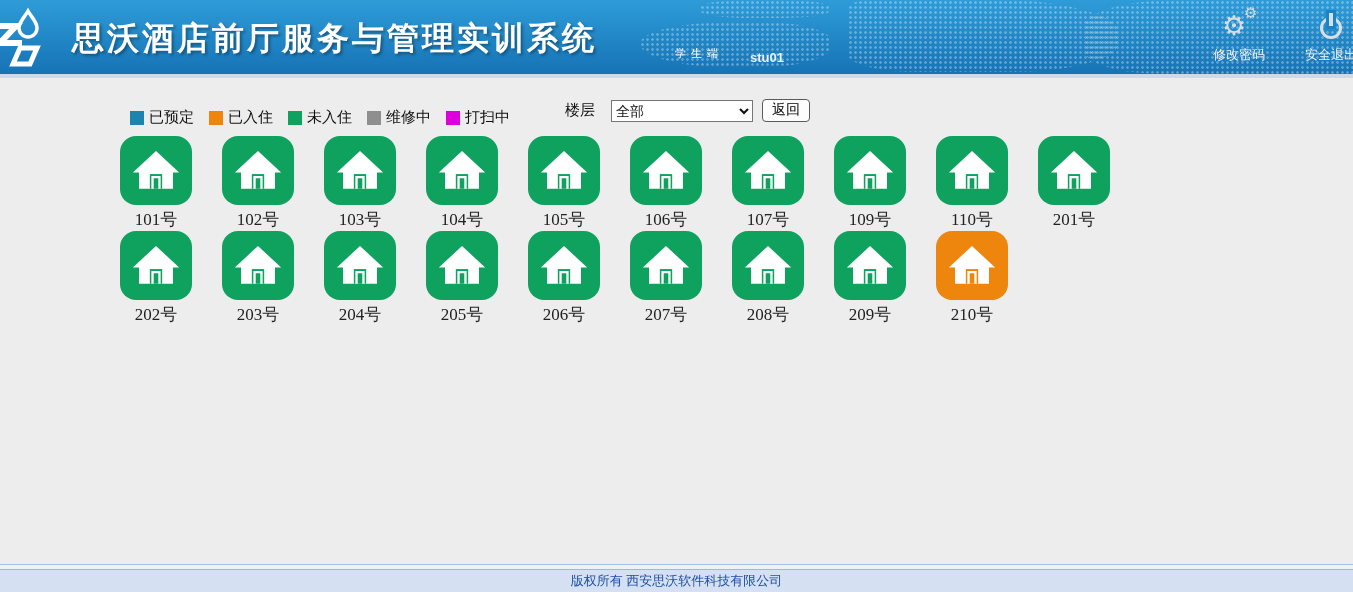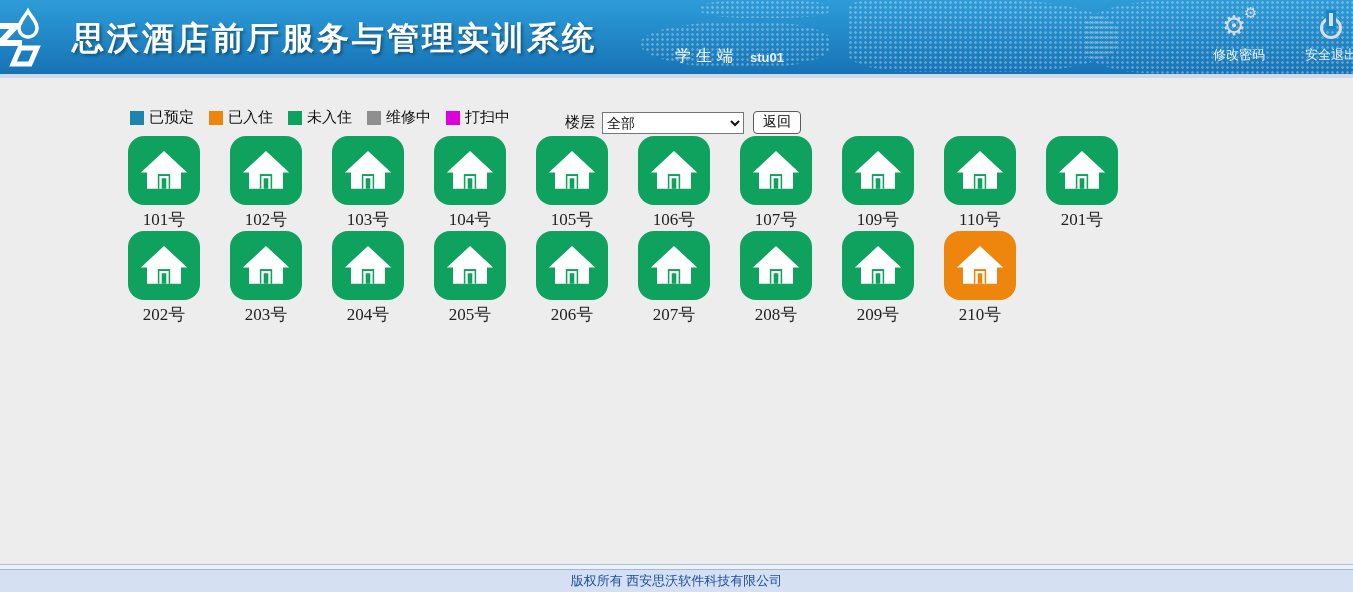--- a/index.html
+++ b/index.html
@@ -28,21 +28,21 @@
 
   .logo { position:absolute; left:-8px; top:6px; }
   .app-title {
     position:absolute; left:72px; top:17px;
     font-size:32px; font-weight:bold; color:#fff; letter-spacing:3px;
     text-shadow:2px 2px 3px rgba(0,0,0,0.35);
     white-space:nowrap;
   }
   .role-label {
     position:absolute; left:675px; top:46px;
-    color:#fff; font-size:16px; letter-spacing:5px; white-space:nowrap;
+    color:#fff; font-size:11px; letter-spacing:5px; white-space:nowrap;
   }
   .user-name {
     position:absolute; left:750px; top:50px;
     color:#E8F1FA; font-size:13px; font-weight:bold;
   }
   .hdr-action { position:absolute; top:9px; width:86px; text-align:center; color:#EFF4F9; }
   .hdr-action .icon-wrap { height:34px; position:relative; }
   .hdr-action .label { font-size:13px; margin-top:3px; white-space:nowrap; }
   .action-pwd { left:1196px; }
   .action-exit { left:1288px; }
@@ -69,34 +69,34 @@
   .content { position:relative; flex:1 1 auto; background:#EDEDEE; }
   .toolbar { position:absolute; left:0; top:0; right:0; height:58px; }
   .legend {
     position:absolute; left:130px; top:30px;
     display:flex; align-items:center; gap:15px;
   }
   .legend-item { display:flex; align-items:center; gap:5px; }
   .legend-swatch { width:14px; height:14px; display:inline-block; }
   .legend-text { font-size:15px; color:#111; white-space:nowrap; }
 
-  .floor-filter { position:absolute; left:565px; top:33px; display:flex; align-items:center; }
+  .floor-filter { position:absolute; left:565px; top:21px; display:flex; align-items:center; }
   .floor-label { font-size:15px; color:#111; white-space:nowrap; }
   .floor-select {
-    width:142px; height:22px; font-size:14px; margin-left:7px;
+    width:142px; height:22px; font-size:14px; margin-left:16px;
     border:1px solid #767676; background:#fff; color:#111;
   }
   .back-btn {
     margin-left:9px; font-size:14px; color:#000000;
     padding:1px 9px 2px; background:#FDFDFD;
     border:1px solid #5a5a5a; border-radius:4px; cursor:pointer;
   }
 
   .room-grid {
-    position:absolute; left:128px; top:58px; width:1005px;
+    position:absolute; left:120px; top:58px; width:1005px;
     display:flex; flex-wrap:wrap; column-gap:30px; row-gap:0;
   }
   .room { width:72px; height:95px; display:flex; flex-direction:column; align-items:center; cursor:pointer; }
   .room-icon {
     width:72px; height:70px; border-radius:16px;
     display:flex; align-items:center; justify-content:center;
   }
   .room-label {
     margin-top:3px; font-size:17px; color:#222;
     font-family:"Liberation Serif","DejaVu Serif",serif;

